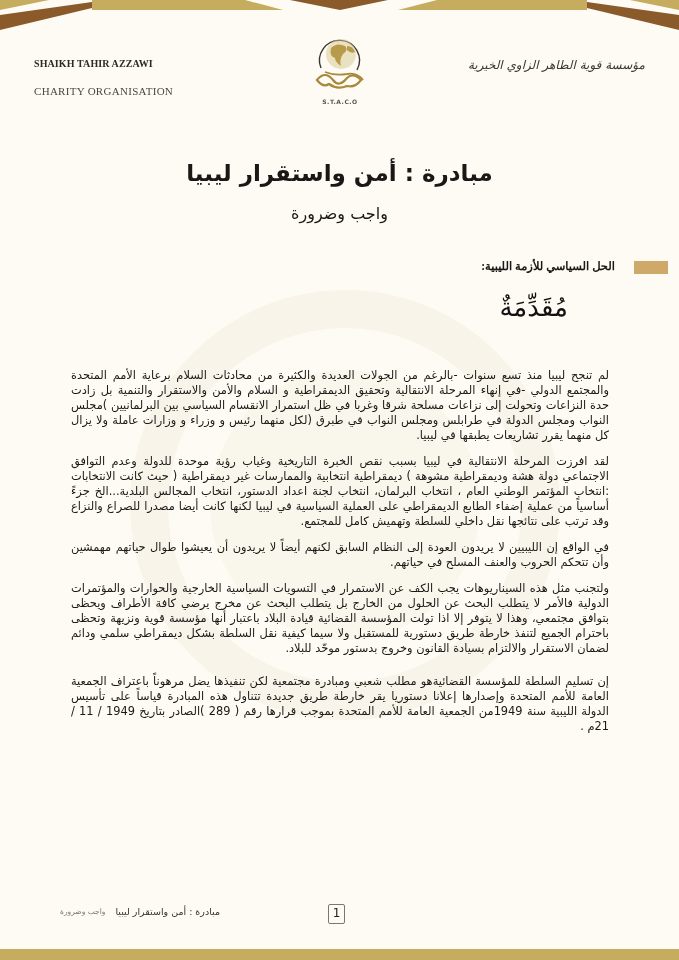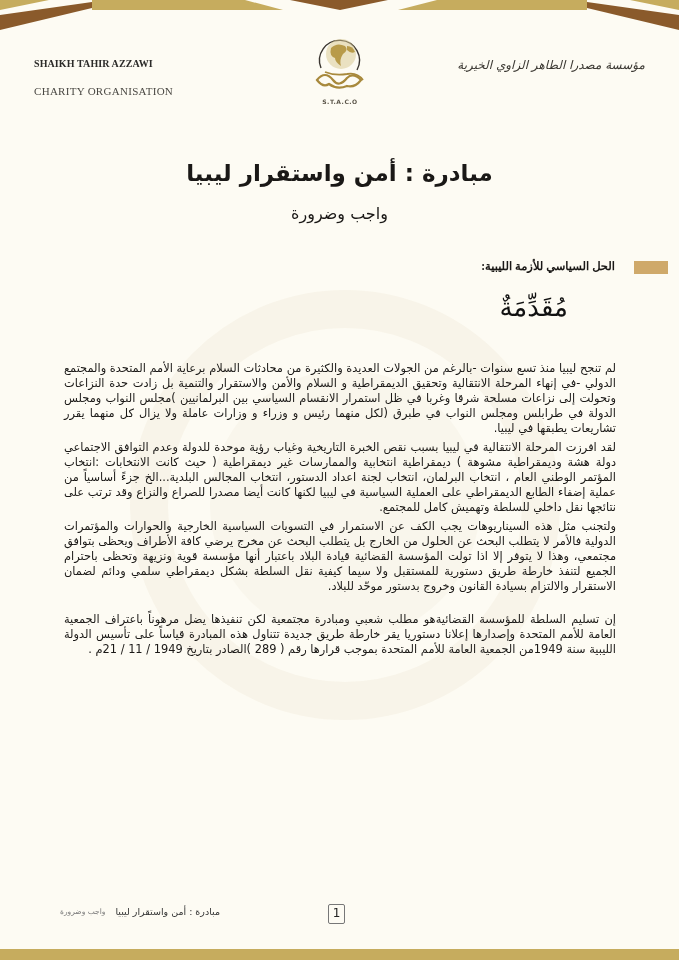--- a/index.html
+++ b/index.html
@@ -59,21 +59,21 @@
   .intro-heading {
     position: absolute; right: 111px; top: 292px; direction: rtl;
     font-family: "DejaVu Serif", serif; font-size: 26px; color: #111;
   }
   
   .body-text {
     position: absolute; left: 60px; width: 560px; top: 357px;
     direction: rtl; text-align: justify;
     font-size: 11.4px; line-height: 15px; color: #1a1816;
   }
-  .body-text p { margin: 4px; }
+  .body-text p { margin: 11px; }
   .body-text p.gap { margin-top: 18px; }
   
   .footer {
     position: absolute; left: 60px; top: 906px; direction: rtl;
     display: flex; align-items: center; gap: 10px;
   }
   .footer-title { font-size: 9.5px; color: #333; }
   .footer-sub { font-size: 7.5px; color: #777; }
   .page-number {
     position: absolute; left: 328px; top: 904px; width: 17px; height: 20px;
@@ -109,32 +109,33 @@
 <svg class="logo" viewBox="0 0 58 60">
   <path d="M10,34 A20,20 0 1 1 46,36" fill="none" stroke="#3a3530" stroke-width="1.4"></path>
   <circle cx="30" cy="20" r="15" fill="#d8c78f" opacity="0.5"></circle>
   <path d="M20,14 q6,-6 14,-2 q4,4 -2,8 q-4,6 -2,12 q-6,-4 -6,-8 q-6,-2 -4,-10z" fill="#b89b4a"></path>
   <path d="M36,12 q6,0 8,6 q-4,2 -8,-2z" fill="#b89b4a"></path>
   <path d="M6,46 q8,-10 16,0 q6,8 14,-2 q6,-6 14,2 q-6,8 -14,6 q-10,4 -18,-2 q-6,4 -12,-4z" fill="none" stroke="#a8893c" stroke-width="2.2"></path>
   <path d="M14,38 q10,4 22,2 q10,-2 16,6" fill="none" stroke="#a8893c" stroke-width="1.8"></path>
 </svg>
 <div class="logo-caption">S.T.A.C.O</div>
 
-<div class="ar-name">مؤسسة مصدرا الطاهر الزاوي الخيرية</div>
+<div class="ar-name">مؤسسة قوية الطاهر الزاوي الخيرية</div>
 
 <div class="title">مبادرة  :  أمن واستقرار ليبيا</div>
 <div class="subtitle">واجب وضرورة</div>
 
 <div class="section-bar"></div>
 <div class="section-heading">الحل السياسي للأزمة الليبية:</div>
 <div class="intro-heading">مُقَدِّمَةٌ</div>
 
 <div class="body-text">
   <p>لم تنجح ليبيا منذ تسع سنوات  -بالرغم من الجولات العديدة والكثيرة من محادثات السلام برعاية الأمم المتحدة والمجتمع الدولي  -في إنهاء المرحلة الانتقالية وتحقيق الديمقراطية و السلام والأمن والاستقرار والتنمية بل زادت حدة النزاعات وتحولت إلى نزاعات مسلحة شرقا وغربا في ظل استمرار الانقسام السياسي بين البرلمانيين )مجلس النواب ومجلس الدولة  في طرابلس ومجلس النواب في طبرق (لكل منهما رئيس و وزراء و وزارات عاملة ولا يزال كل منهما يقرر  تشاريعات  يطبقها في ليبيا.</p>
   <p>لقد افرزت المرحلة الانتقالية في ليبيا بسبب نقص الخبرة التاريخية وغياب رؤية موحدة للدولة وعدم التوافق الاجتماعي دولة هشة وديمقراطية مشوهة ) ديمقراطية انتخابية والممارسات غير ديمقراطية ( حيث كانت الانتخابات  :انتخاب المؤتمر الوطني العام ، انتخاب البرلمان، انتخاب لجنة اعداد الدستور، انتخاب المجالس البلدية...الخ جزءً أساسياً من عملية إضفاء الطابع الديمقراطي على العملية السياسية في ليبيا  لكنها كانت أيضا مصدرا للصراع والنزاع وقد ترتب على نتائجها نقل داخلي للسلطة  وتهميش كامل للمجتمع.</p>
+  <p>في الواقع إن الليبيين لا يريدون العودة إلى النظام السابق لكنهم أيضاً لا يريدون أن يعيشوا طوال حياتهم مهمشين وأن تتحكم الحروب والعنف المسلح في حياتهم.</p>
   <p>ولتجنب مثل هذه السيناريوهات يجب الكف عن الاستمرار في التسويات السياسية  الخارجية والحوارات والمؤتمرات الدولية فالأمر لا يتطلب البحث عن الحلول من الخارج بل يتطلب البحث عن مخرج يرضي كافة الأطراف ويحظى بتوافق مجتمعي، وهذا لا يتوفر إلا اذا تولت المؤسسة القضائية قيادة البلاد باعتبار أنها مؤسسة قوية ونزيهة وتحظى باحترام الجميع لتنفذ خارطة طريق دستورية للمستقبل ولا سيما كيفية نقل السلطة بشكل ديمقراطي سلمي ودائم لضمان الاستقرار والالتزام بسيادة القانون وخروج بدستور موحّد للبلاد.</p>
   <p class="gap">إن تسليم السلطة للمؤسسة القضائيةهو مطلب شعبي ومبادرة مجتمعية لكن تنفيذها يضل مرهوناً باعتراف الجمعية العامة للأمم المتحدة وإصدارها إعلانا دستوريا يقر خارطة طريق جديدة تتناول هذه المبادرة قياساً على تأسيس الدولة الليبية سنة  1949من الجمعية العامة للأمم المتحدة بموجب قرارها رقم  (  289 )الصادر بتاريخ 1949 / 11 / 21م .</p>
 </div>
 
 <div class="page-number">1</div>
 
 <div class="footer">
   <span class="footer-title">مبادرة  :  أمن واستقرار ليبيا</span>
   <span class="footer-sub">واجب وضرورة</span>
 </div>

